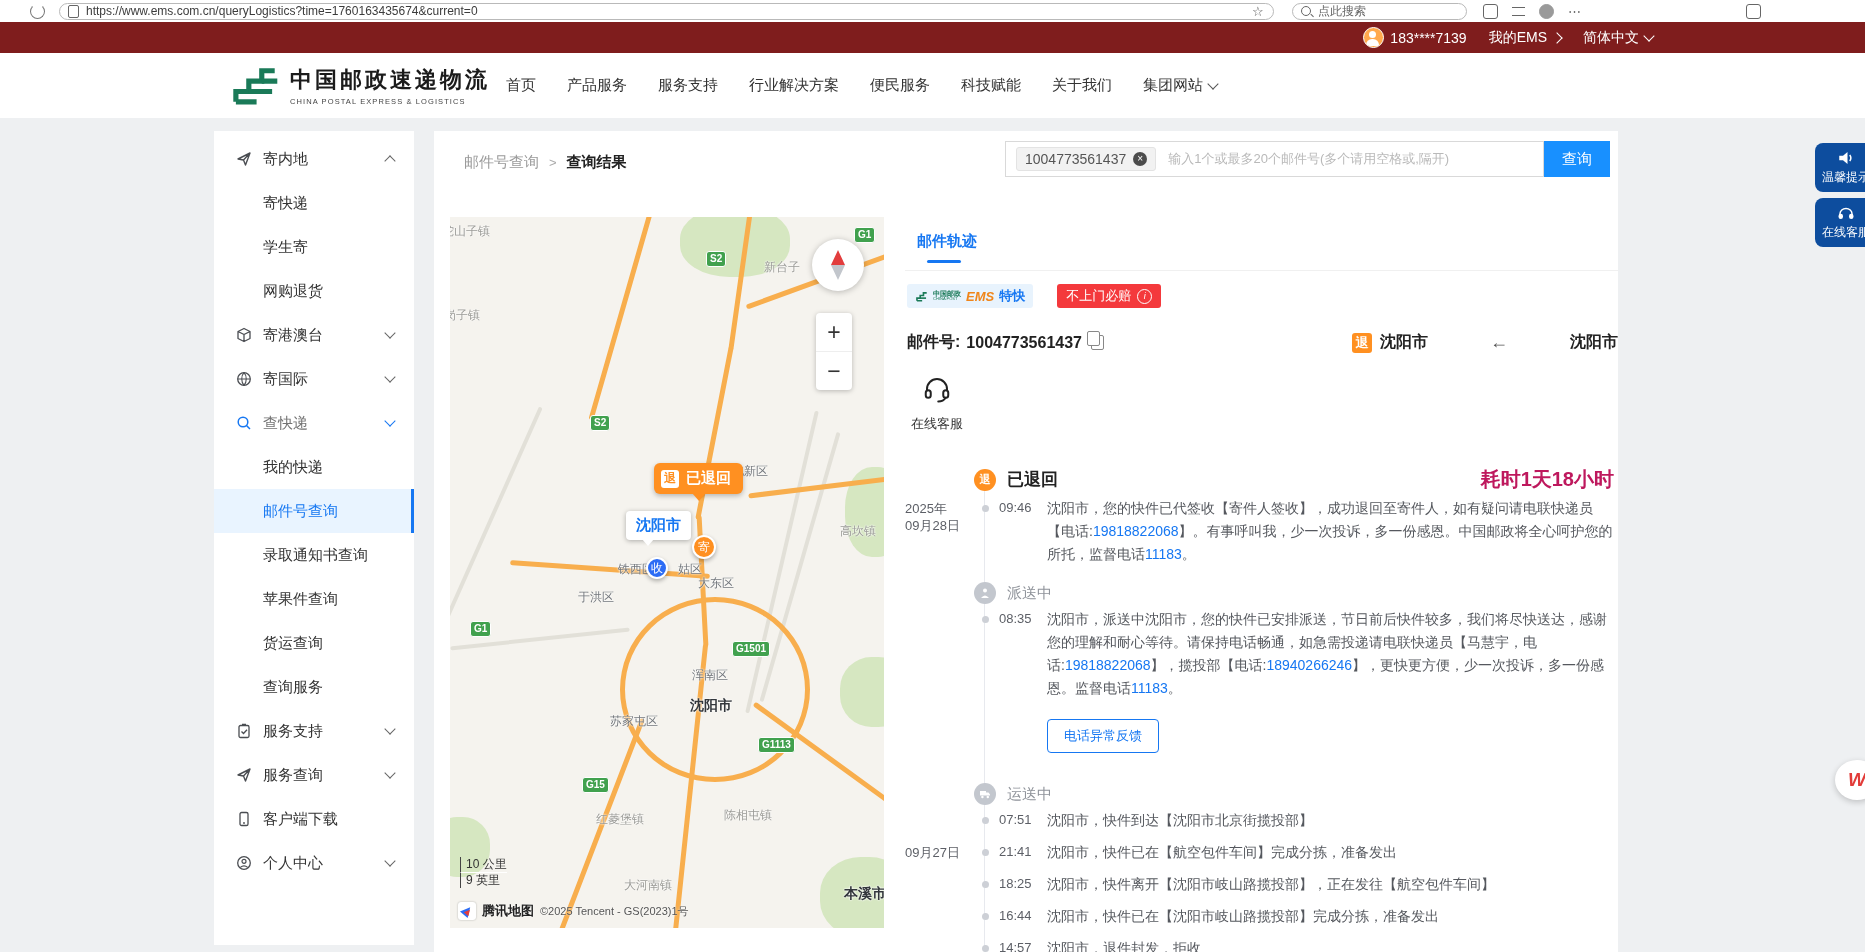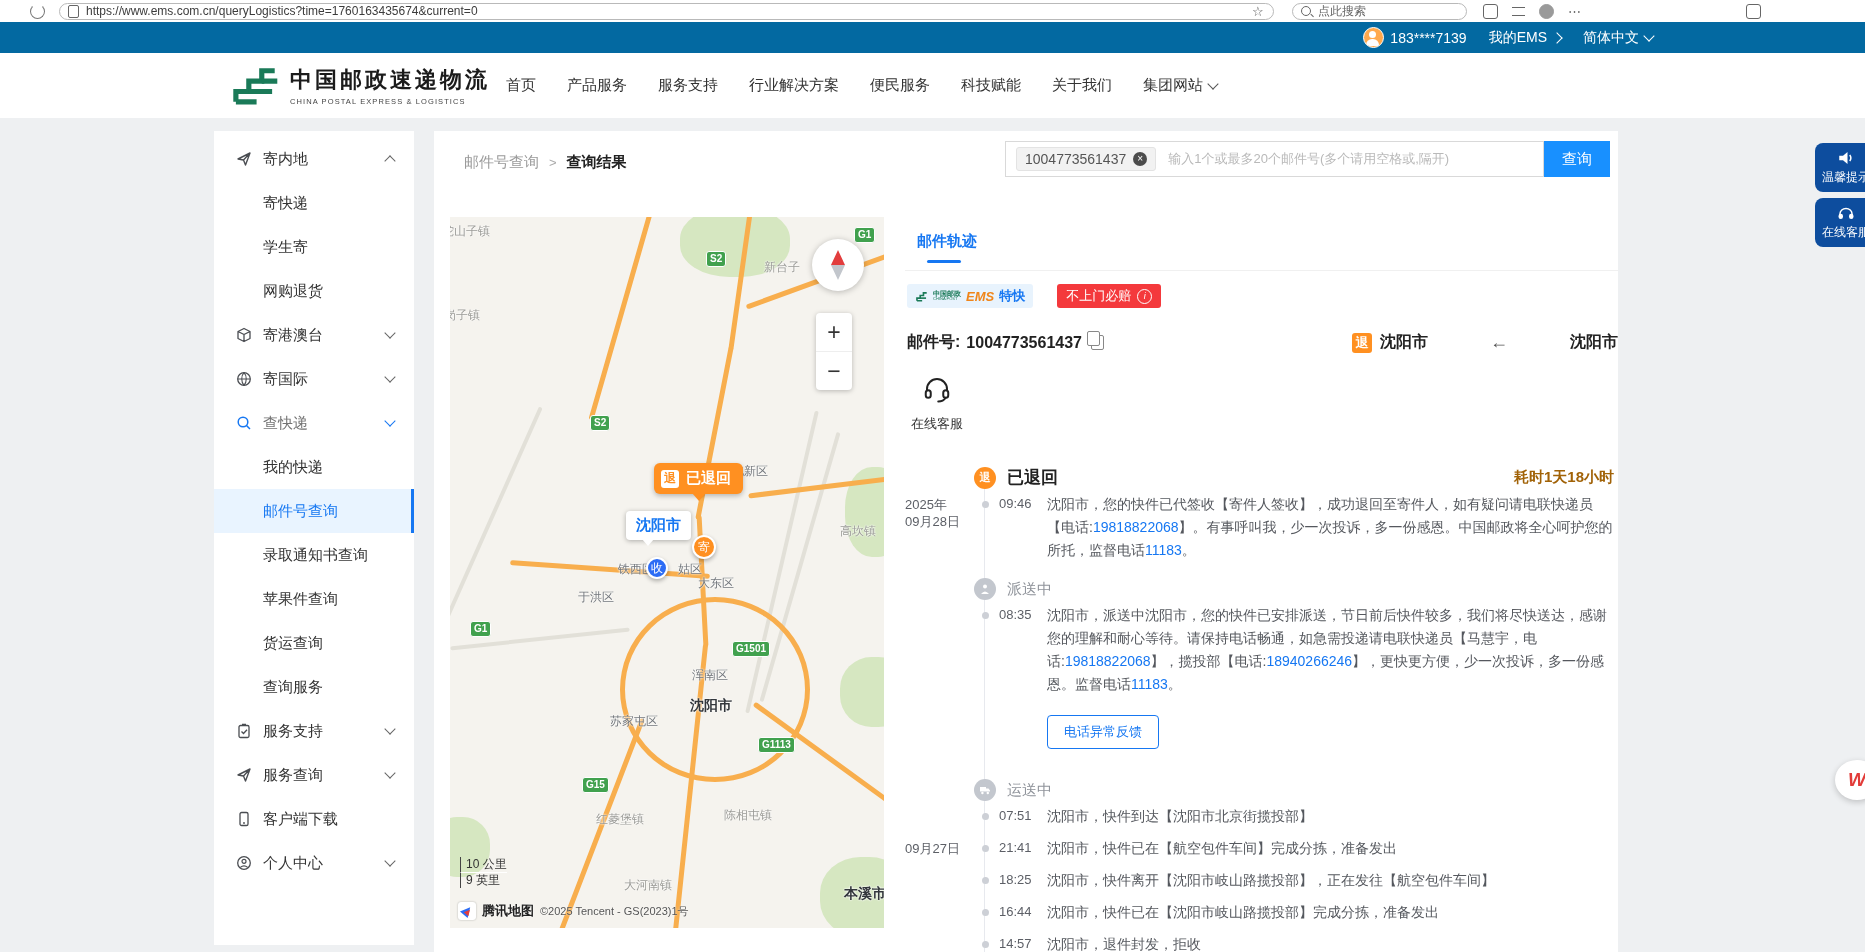--- a/index.html
+++ b/index.html
@@ -16,21 +16,21 @@
   .mag{width:8px;height:8px;border:1.4px solid #666;border-radius:50%;position:relative;margin-right:7px;flex-shrink:0;}
   .mag::after{content:"";position:absolute;width:4px;height:1.4px;background:#666;transform:rotate(45deg);right:-4px;bottom:-1px;}
   .searchph{font-size:12px;color:#666;}
   .chromeicos{display:flex;align-items:center;gap:14px;margin-left:16px;color:#555;}
   .cico{width:13px;height:13px;border:1.4px solid #666;border-radius:3px;}
   .cico.round{border-radius:50%;background:#9a9a9a;border-color:#9a9a9a;}
   .cico.lines{border:none;border-top:1.6px solid #666;border-bottom:1.6px solid #666;height:7px;border-radius:0;}
   .dots{font-size:13px;color:#444;letter-spacing:1px;}
   .cico.split{margin-left:150px;}
   
-  .bluebar{position:absolute;top:22px;left:0;right:0;height:31px;background:#0369a1;}
+  .bluebar{position:absolute;top:22px;left:0;right:0;height:31px;background:#7f1d1d;}
   .bluebar .inner{position:absolute;right:212px;top:0;height:100%;display:flex;align-items:center;gap:22px;color:#fff;font-size:14px;}
   .avatar{width:19px;height:19px;border-radius:50%;background:#ffa94d;position:relative;overflow:hidden;border:1px solid #fff;}
   .avatar::before{content:"";position:absolute;width:7px;height:7px;border-radius:50%;background:#fff;left:5px;top:3px;}
   .avatar::after{content:"";position:absolute;width:13px;height:7px;border-radius:6px 6px 0 0;background:#fff;left:2px;top:11px;}
   .tb-item{display:flex;align-items:center;gap:6px;cursor:pointer;}
   .chev{width:7px;height:7px;border-right:1.6px solid #fff;border-bottom:1.6px solid #fff;display:inline-block;}
   .chev.right{transform:rotate(-45deg);margin-top:1px;}
   .chev.down{transform:rotate(45deg);margin-top:-3px;}
   
   .siteheader{position:absolute;top:53px;left:0;right:0;height:65px;background:#fff;}
@@ -127,21 +127,21 @@
   .tl .vline{position:absolute;left:79px;top:14px;height:760px;width:1px;background:#e7e9ee;}
   .g-head{display:flex;align-items:center;position:relative;margin:16px 0 4px;}
   .g-head.first{margin-top:0;}
   .cdate{width:66px;flex-shrink:0;font-size:13px;color:#5c5f66;line-height:17px;padding-top:3px;}
   .cnode{width:28px;flex-shrink:0;display:flex;justify-content:center;}
   .gcircle{width:22px;height:22px;border-radius:50%;display:flex;align-items:center;justify-content:center;color:#fff;font-size:11px;font-weight:bold;z-index:1;}
   .gcircle.orange{background:#ff9021;}
   .gcircle.gray{background:#c3c7ce;}
   .g-title{font-size:17px;font-weight:bold;color:#222;margin-left:8px;}
   .g-title.gray{font-size:15px;font-weight:normal;color:#8f939a;}
-  .g-dur{margin-left:auto;font-size:15px;font-weight:bold;color:#a16207;}
+  .g-dur{margin-left:auto;font-size:20px;font-weight:bold;color:#be185d;}
   .ev{display:flex;margin-bottom:9px;position:relative;}
   .dot{width:7px;height:7px;border-radius:50%;background:#cdd0d6;margin-top:8px;z-index:1;}
   .ctime{width:48px;flex-shrink:0;font-size:13px;color:#5c5f66;padding-top:3px;}
   .ctxt{flex:1;font-size:14px;color:#55585e;line-height:23px;}
   .ctxt .lnk{color:#1677f2;}
   .actionbtn{margin:10px 0 14px 142px;display:inline-block;border:1px solid #1677f2;color:#1677f2;font-size:13px;padding:7px 16px;border-radius:4px;background:#fff;cursor:pointer;}
   
   .floatbtn{position:absolute;right:-12px;width:62px;height:49px;background:#0d4d9e;border-radius:8px;color:#fff;display:flex;flex-direction:column;align-items:center;justify-content:center;gap:3px;font-size:12px;cursor:pointer;z-index:5;}
   .floatbtn.t1{top:143px;}
   .floatbtn.t2{top:198px;}

